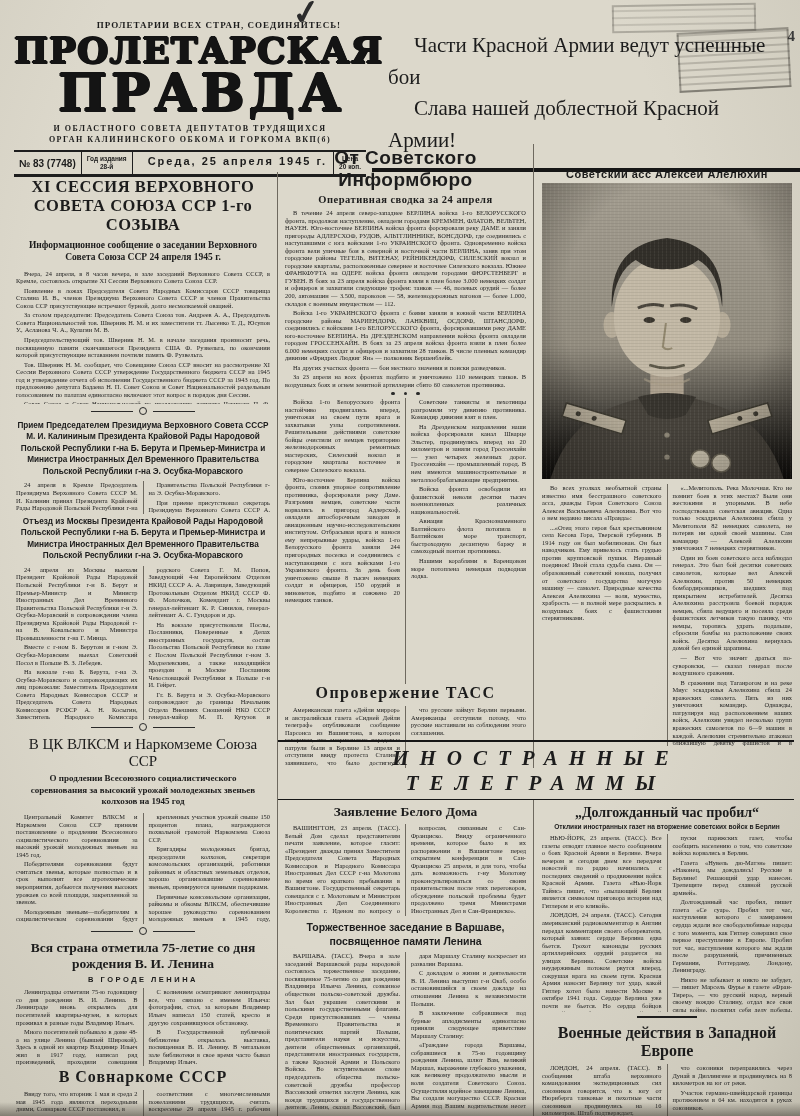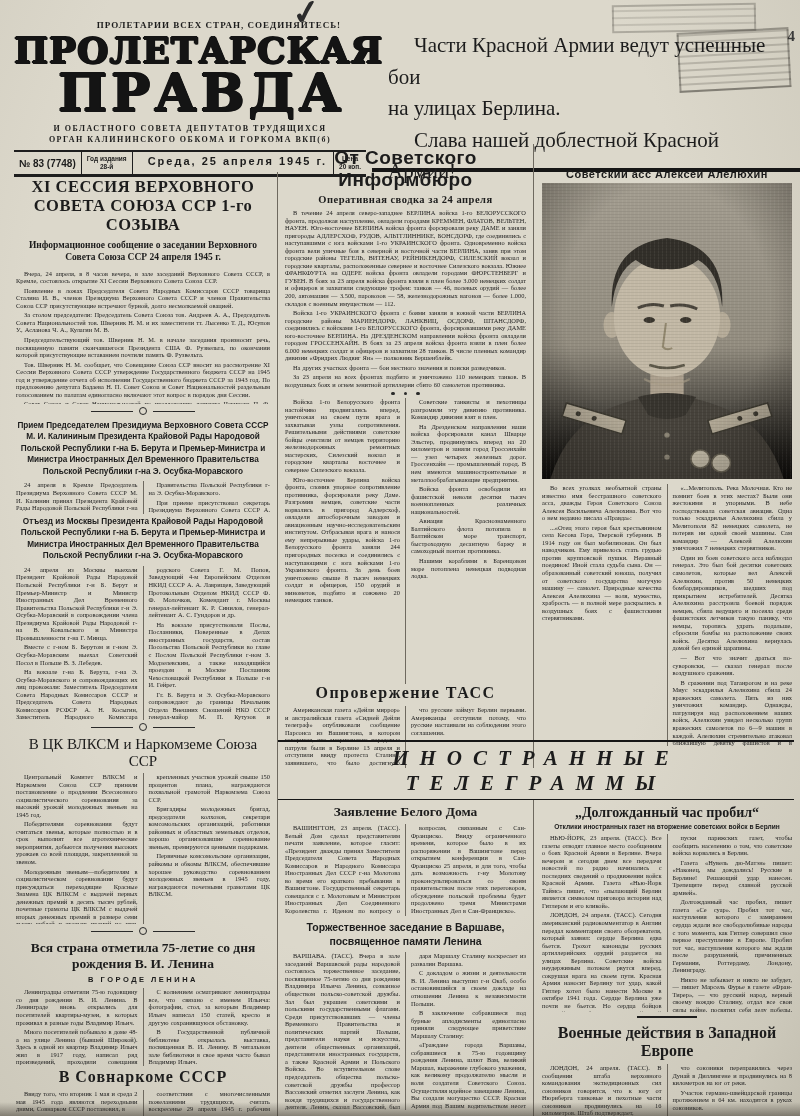--- a/index.html
+++ b/index.html
@@ -126,21 +126,20 @@
           </div>
         <div class="ib ib-small">
           <span>Цена</span>
           <span>20 коп.</span>
         </div>
       </div>
     </div>
     <div class="mast-right">
       <div class="banner">
         <p class="ind">Части Красной Армии ведут успешные бои</p>
-        <p>на улицах Берлина.</p>
         <p class="ind">Слава нашей доблестной Красной Армии!</p>
       </div>
     </div>
   </header>
 
   <div class="content">
 
     <div class="col-left bt">
 
       <section style="height:230px;">
@@ -188,20 +187,21 @@
             </div>
         </div>
       </section>
 
       <div class="orn">
           <i></i>
         </div>
 
       <section style="height:190px;">
         <h1 class="h-kicker">В ЦК ВЛКСМ и Наркомземе Союза ССР</h1>
+        <h2 class="h-koms-sub">О продлении Всесоюзного социалистического соревнования за высокий урожай молодежных звеньев колхозов на 1945 год</h2>
         <div class="cols">
           <div class="c">
               <p>Центральный Комитет ВЛКСМ и Наркомзем Союза ССР приняли постановление о продлении Всесоюзного социалистического соревнования за высокий урожай молодежных звеньев на 1945 год.</p>
               <p>Победителями соревнования будут считаться звенья, которые полностью и в срок выполнят все агротехнические мероприятия, добьются получения высоких урожаев со всей площади, закрепленной за звеном.</p>
               <p>Молодежным звеньям—победителям в социалистическом соревновании будут присуждаться переходящие Красные Знамена ЦК ВЛКСМ с выдачей первых денежных премий в десять тысяч рублей, почетные грамоты ЦК ВЛКСМ с выдачей вторых денежных премий в размере семи тысяч рублей и третьих премий по пять тысяч рублей.</p>
             </div>
           <div class="c">
               <p>крепленных участков урожай свыше 150 процентов плана, награждаются похвальной грамотой Наркомзема Союза ССР.</p>
               <p>Бригадиры молодежных бригад, председатели колхозов, секретари комсомольских организаций, работники районных и областных земельных отделов, хорошо организовавшие соревнование звеньев, премируются ценными подарками.</p>
               <p>Первичные комсомольские организации, райкомы и обкомы ВЛКСМ, обеспечившие хорошее руководство соревнованием молодежных звеньев в 1945 году, награждаются почетными грамотами ЦК ВЛКСМ.</p>

